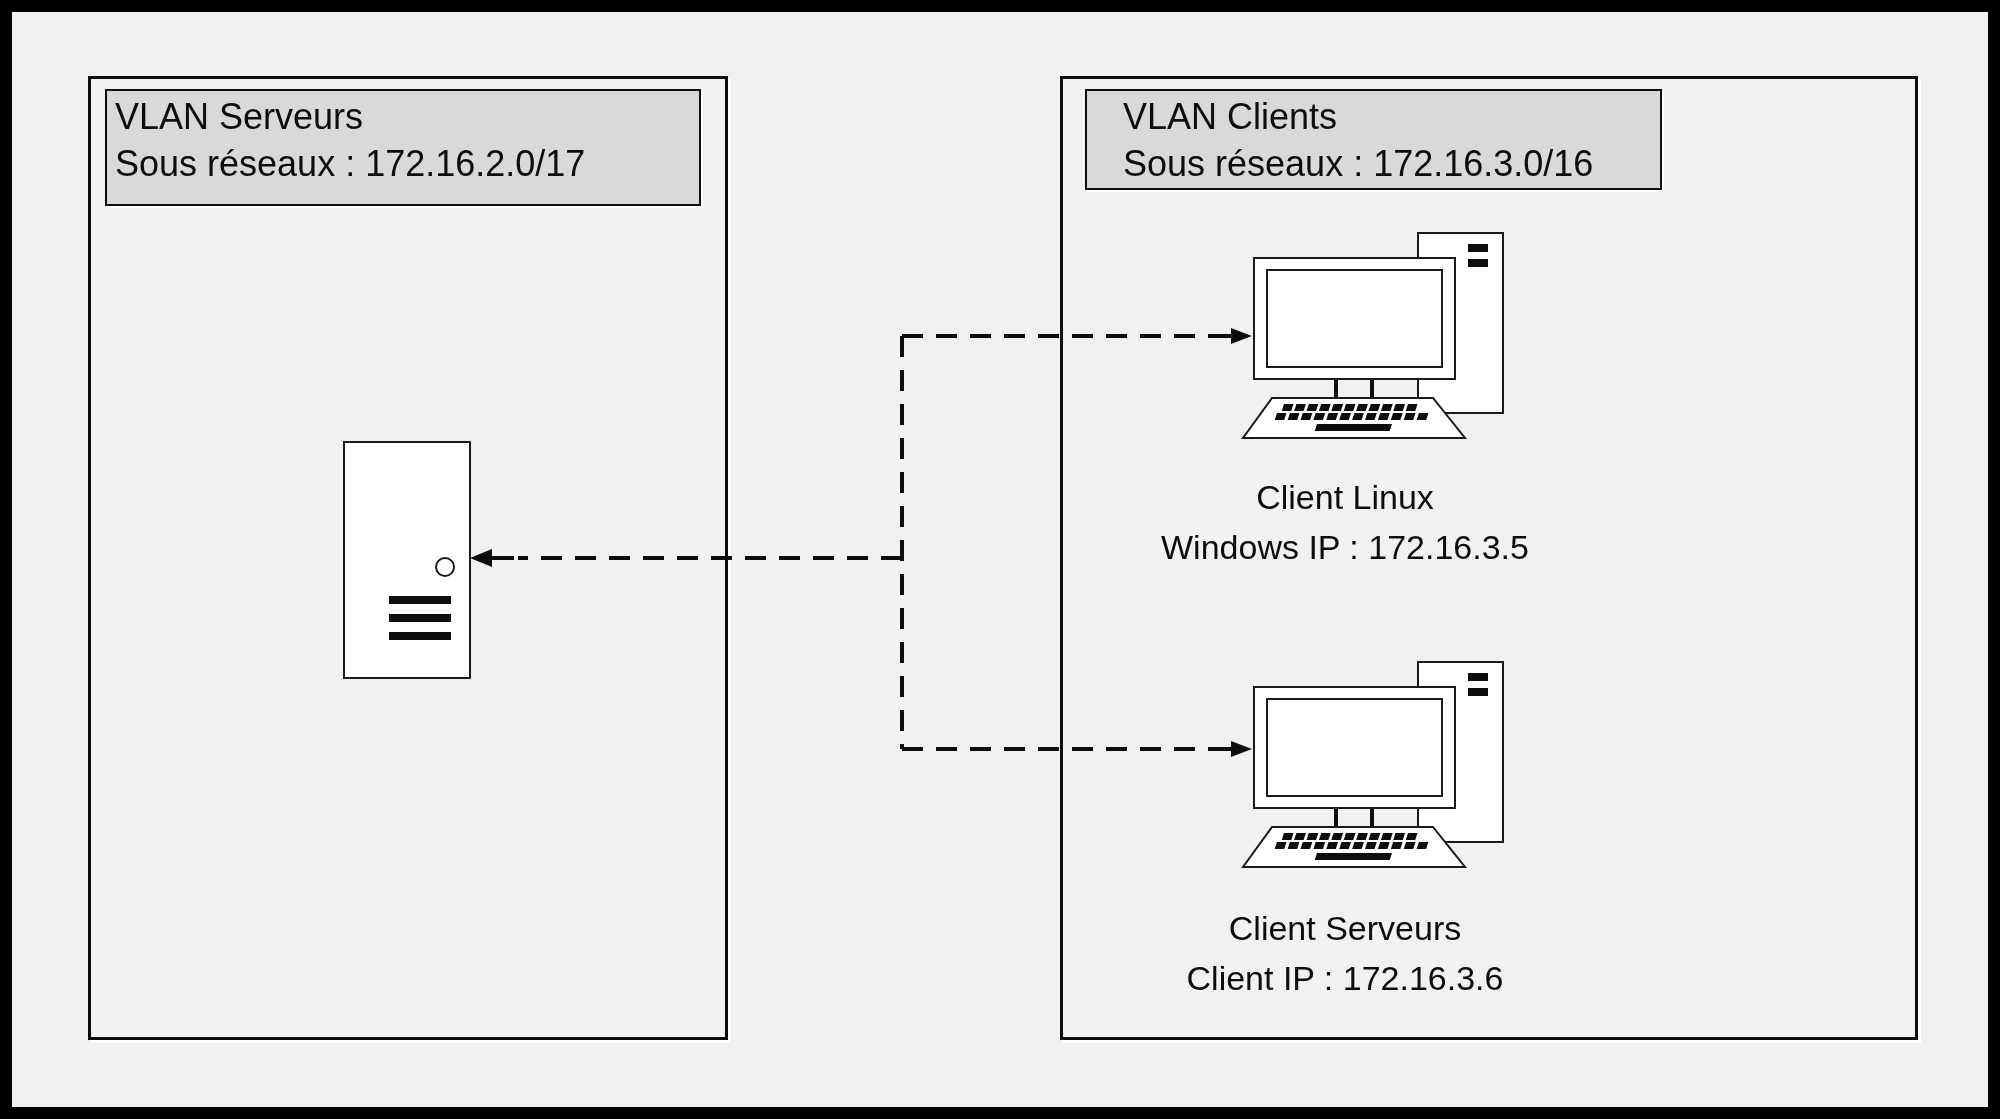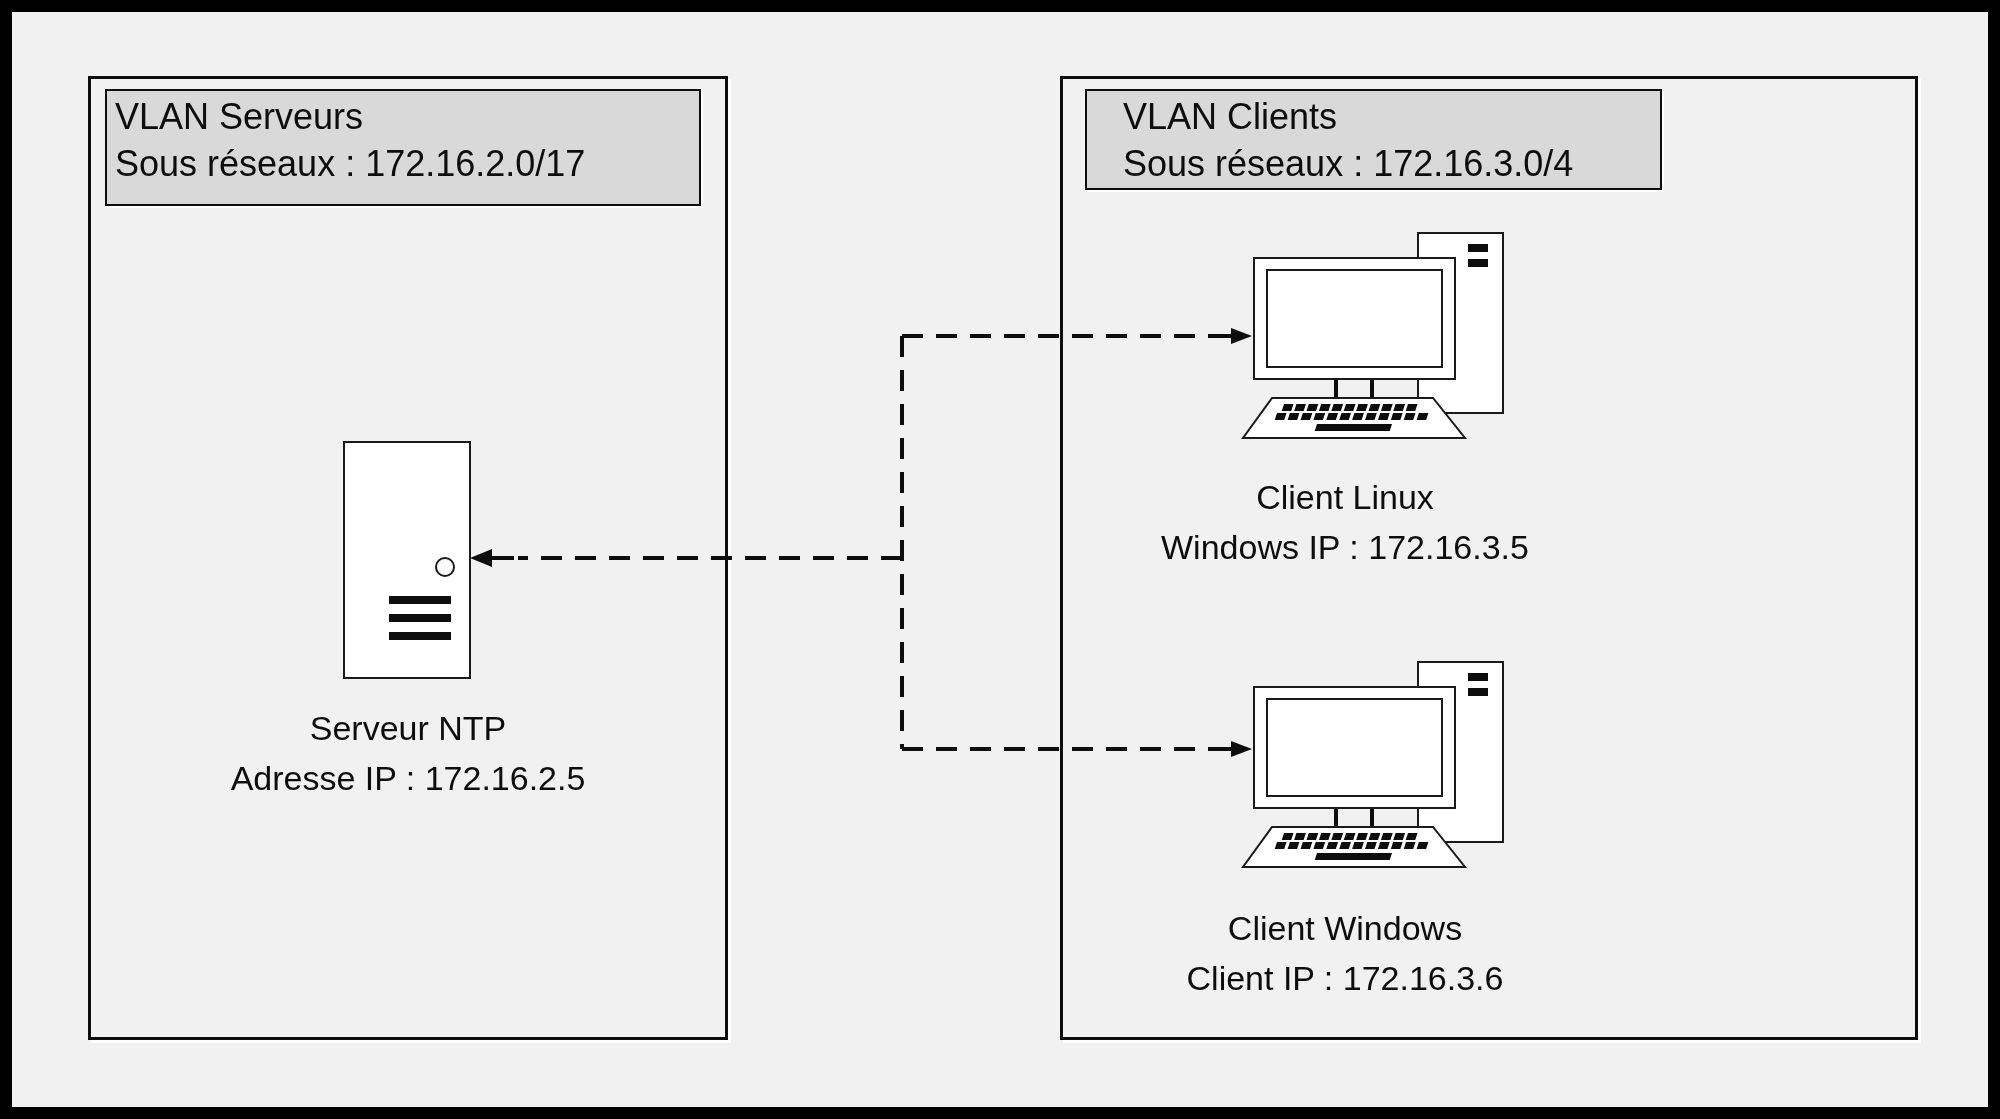--- a/index.html
+++ b/index.html
@@ -89,37 +89,33 @@
 
   <div class="vlan-box left"></div>
   <div class="vlan-header left">
     <div>VLAN Serveurs</div>
     <div>Sous réseaux : 172.16.2.0/17</div>
   </div>
 
   <div class="vlan-box right"></div>
   <div class="vlan-header right">
     <div>VLAN Clients</div>
-    <div>Sous réseaux : 172.16.3.0/4</div>
+    <div>Sous réseaux : 172.16.3.0/16</div>
   </div>
 
   <svg class="node-icon" style="left:343px; top:441px;" width="128" height="238" viewBox="0 0 128 238">
     <rect class="icon-stroke" x="1" y="1" width="126" height="236"></rect>
     <circle class="icon-stroke" cx="102" cy="126" r="9"></circle>
     <g>
       <rect class="icon-fill" x="46" y="155" width="62" height="8"></rect>
       <rect class="icon-fill" x="46" y="173" width="62" height="8"></rect>
       <rect class="icon-fill" x="46" y="191" width="62" height="8"></rect>
     </g>
   </svg>
 
-  <div class="node-label" style="left:198px; top:703px;">
-    <div>Serveur NTP</div>
-    <div>Adresse IP : 172.16.2.5</div>
-  </div>
 
   <svg class="node-icon" style="left:1241px; top:232px;" width="264" height="209" viewBox="0 0 264 209">
     <rect class="icon-stroke" x="177" y="1" width="85" height="180"></rect>
     <g>
       <rect class="icon-fill" x="227" y="12" width="20" height="8"></rect>
       <rect class="icon-fill" x="227" y="27" width="20" height="8"></rect>
     </g>
     <line class="solid-line" x1="95" y1="147" x2="95" y2="167" stroke-width="2"></line>
     <line class="solid-line" x1="131" y1="147" x2="131" y2="167" stroke-width="2"></line>
     <rect class="icon-stroke" x="13" y="26" width="201" height="121"></rect>
@@ -203,21 +199,21 @@
           <rect class="icon-fill" x="129" y="0" width="9.5" height="7"></rect>
           <rect class="icon-fill" x="141.9" y="0" width="9.5" height="7"></rect>
       </g>
       <g transform="translate(76,192) skewX(-18)">
         <rect class="icon-fill" x="0" y="0" width="75" height="7"></rect>
       </g>
     </g>
   </svg>
 
   <div class="node-label" style="left:1135px; top:903px;">
-    <div>Client Windows</div>
+    <div>Client Serveurs</div>
     <div>Client IP : 172.16.3.6</div>
   </div>
 
   <svg class="arrows-overlay" viewBox="0 0 2000 1119">
 
     <g>
       <line class="dash-line" x1="902" y1="558" x2="518" y2="558"></line>
       <line class="solid-line" x1="514" y1="558" x2="491" y2="558"></line>
       <polygon class="arrow-head" points="470,558 492,549 492,567"></polygon>
     </g>

